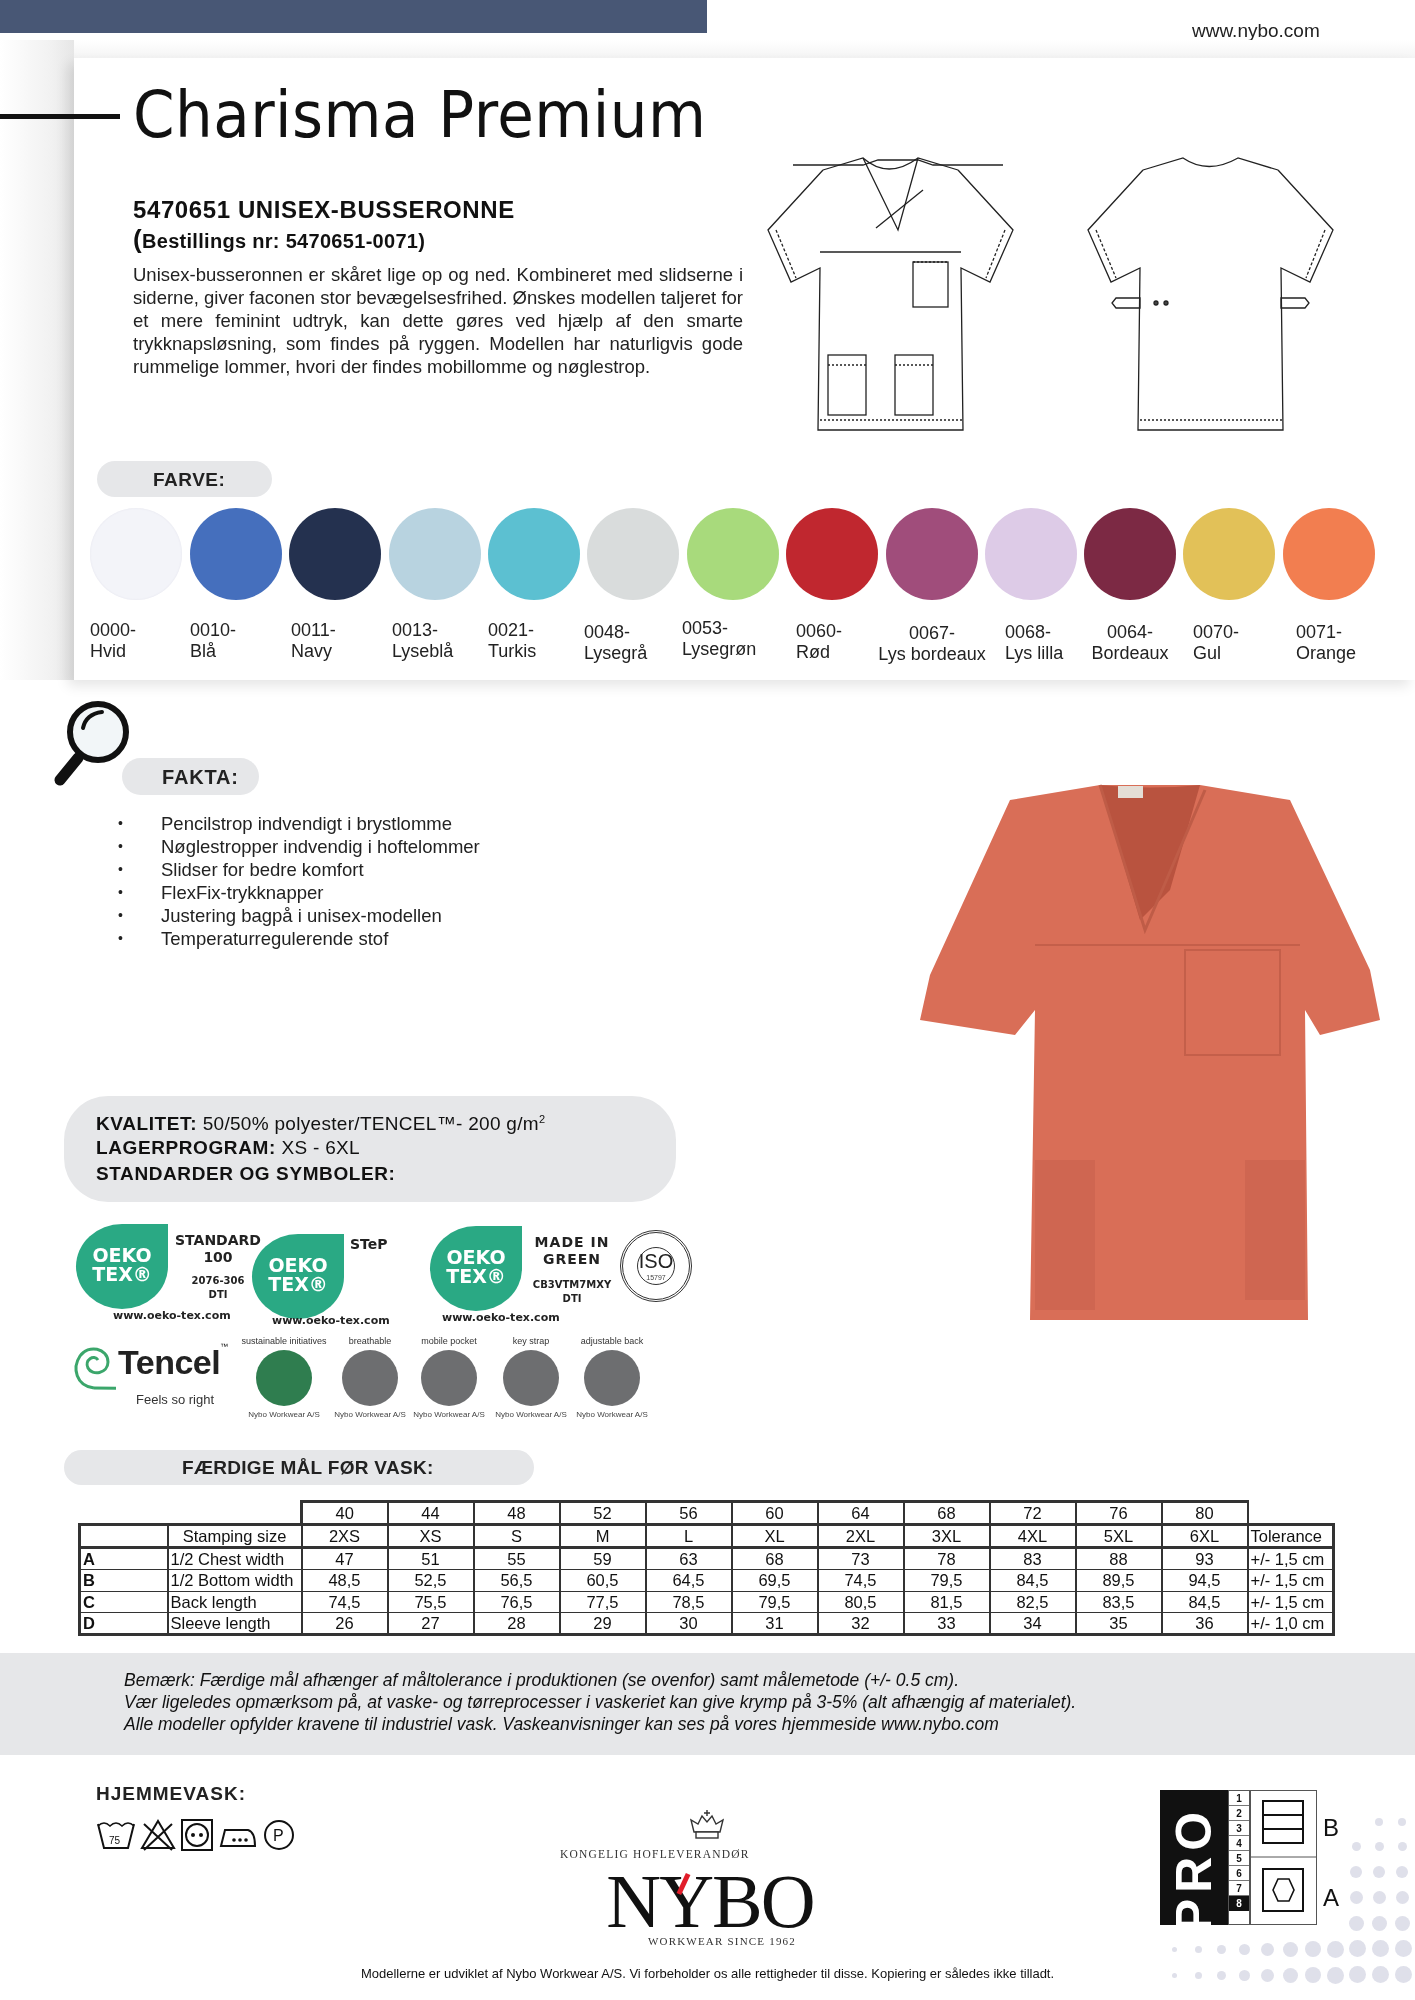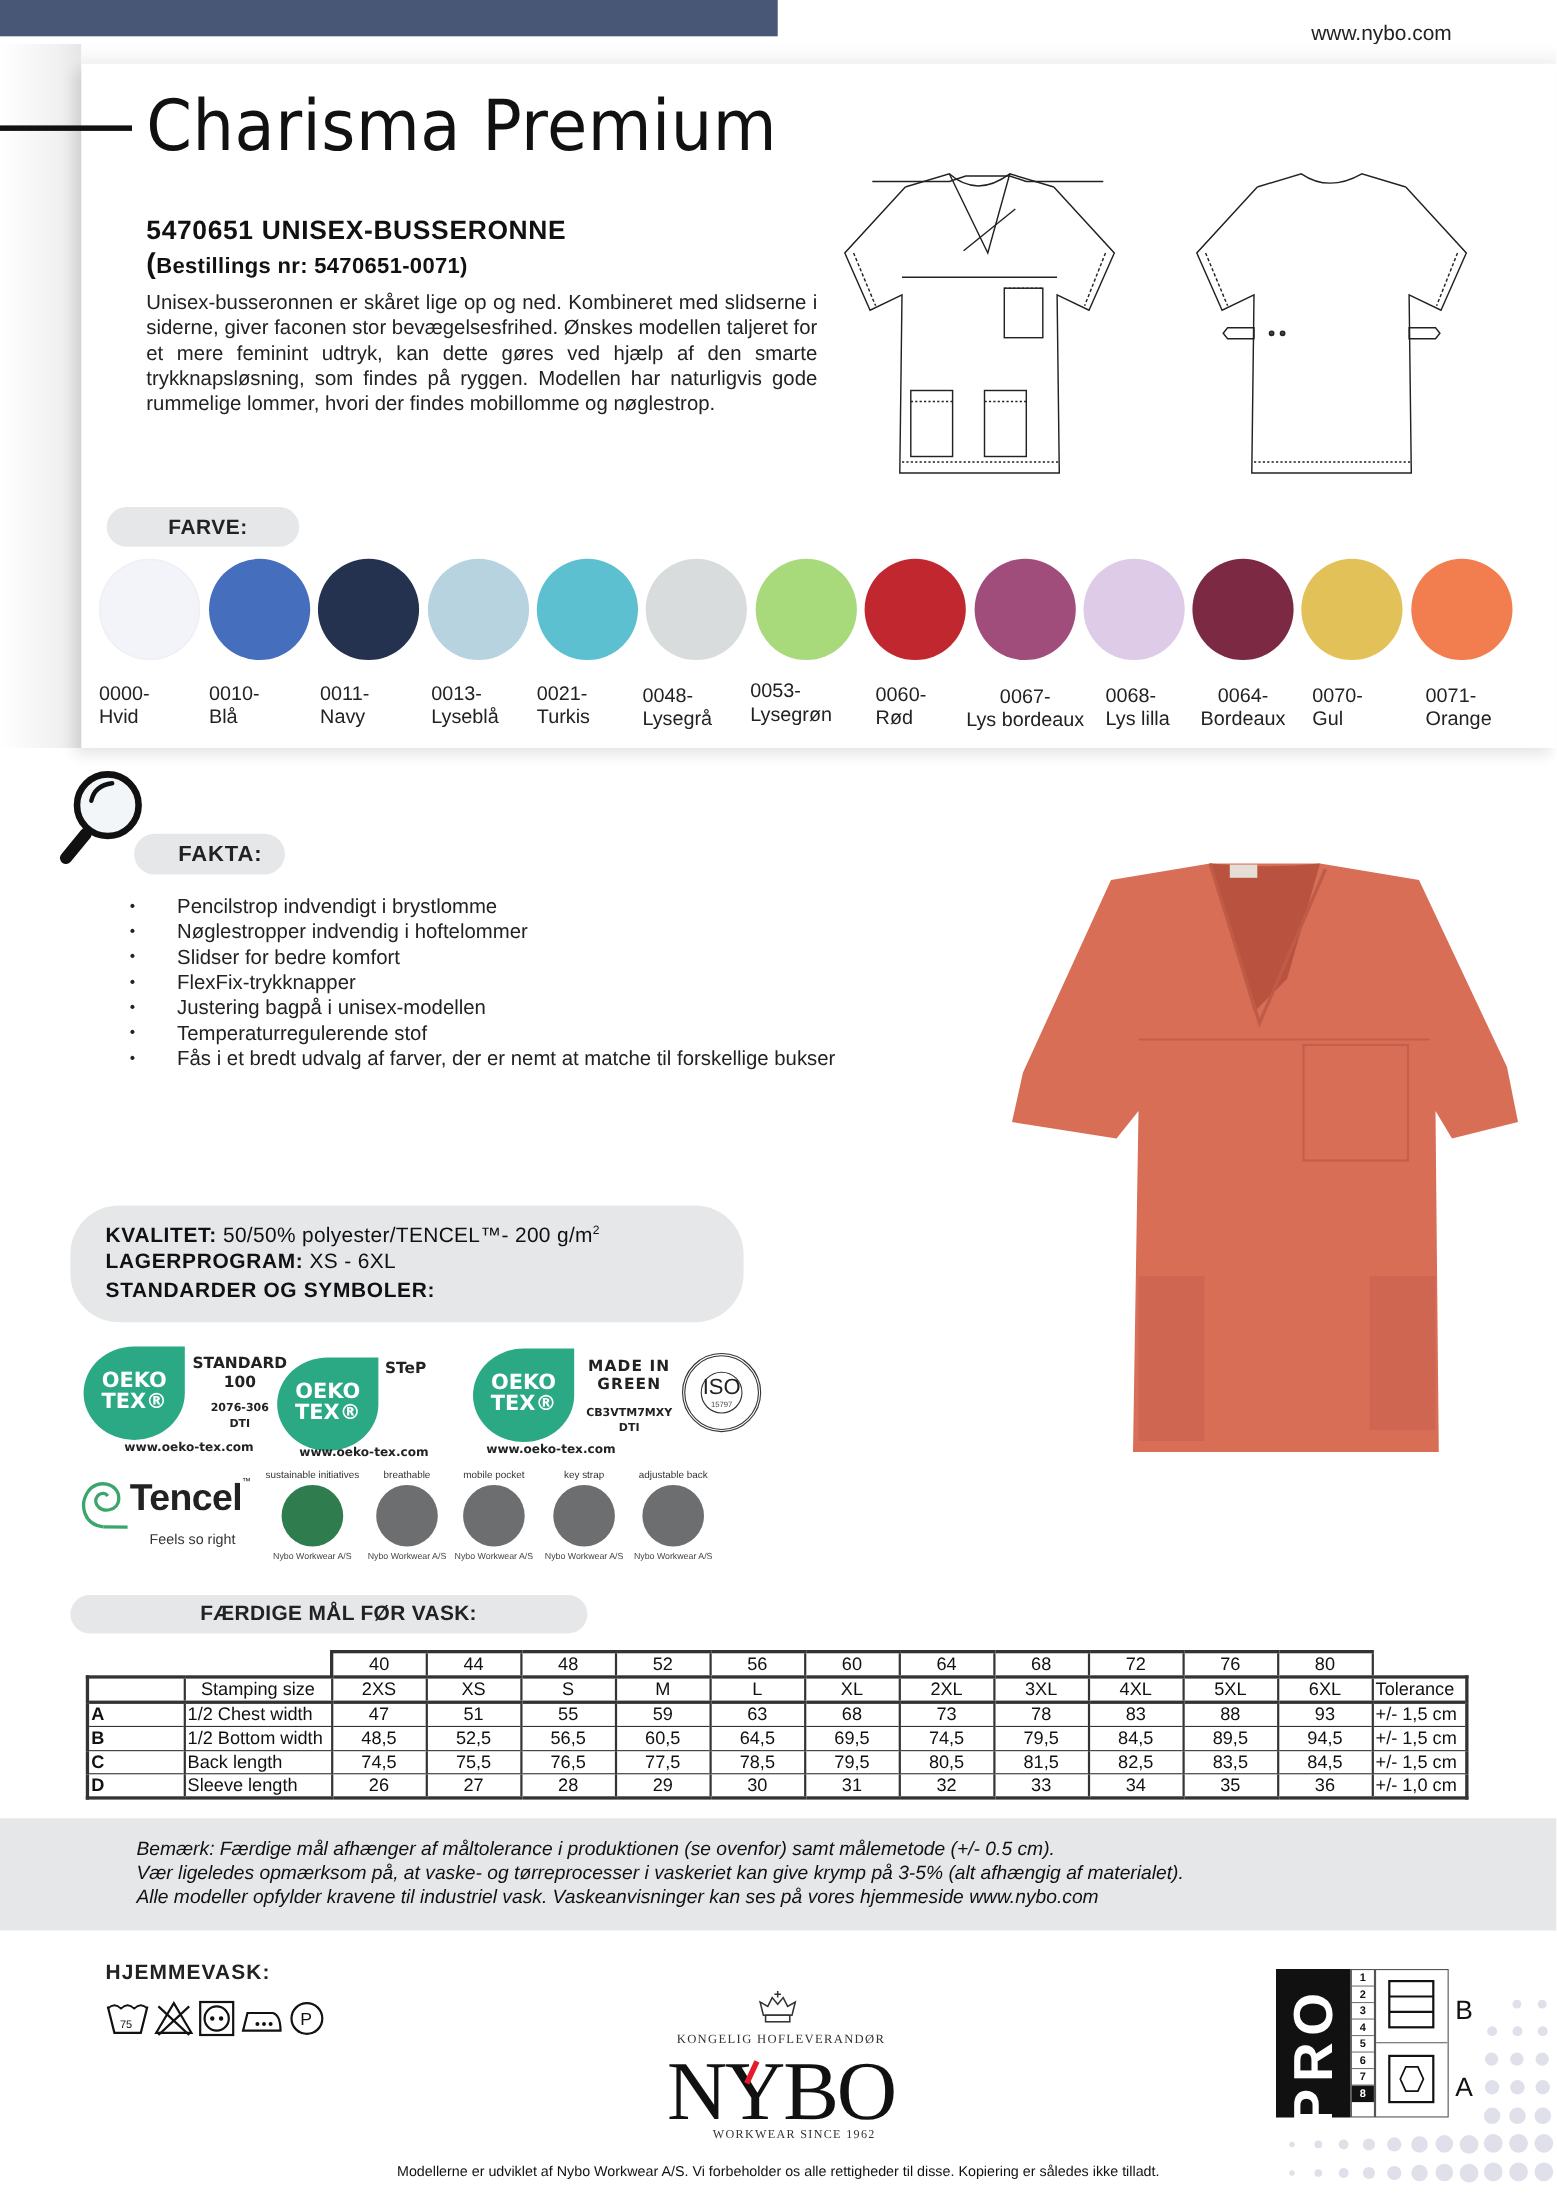--- a/index.html
+++ b/index.html
@@ -85,21 +85,21 @@
   .size-table tr.top td.val { border-top: 3px solid #333; }
   .size-table tr.top td.val.first { border-left: 3px solid #333; }
 
   .note-band { position: absolute; left: 0; top: 1653px; width: 1415px; height: 102px; background: #e6e7e9; }
   .note-band p { position: absolute; left: 94px; font-size: 17.5px; font-style: italic; color: #111; white-space: nowrap; margin-left: 30px; }
 
   .wash-title { position: absolute; left: 96px; top: 1783px; font-size: 19px; font-weight: bold; letter-spacing: 1px; color: #222; }
   .wash-icons { position: absolute; left: 96px; top: 1818px; height: 36px; display: flex; gap: 4px; }
 
   .crown { position: absolute; left: 688px; top: 1810px; width: 38px; height: 32px; }
-  .royal { position: absolute; left: 560px; top: 1848px; width: 300px; text-align: center; font-family: "Liberation Serif", serif;
+  .royal { position: absolute; left: 560px; top: 1848px; width: 300px; text-align: left; font-family: "Liberation Serif", serif;
     font-size: 11.5px; letter-spacing: 1.2px; color: #333; }
   .brand { position: absolute; left: 560px; top: 1858px; width: 300px; text-align: center; font-family: "Liberation Serif", serif;
     font-size: 76px; letter-spacing: -2px; color: #111; }
   .brand .y { color: #111; position: relative; }
   .brand .y::after { content: ""; position: absolute; left: 22px; top: 14px; width: 5px; height: 22px; background: #e11d2a; transform: rotate(25deg); }
   .since { position: absolute; left: 572px; top: 1935px; width: 300px; text-align: center; font-family: "Liberation Serif", serif;
     font-size: 11px; letter-spacing: 1.2px; color: #333; }
   .copyright { position: absolute; left: 0; width: 1415px; top: 1966px; text-align: center; font-size: 13px; color: #111; padding-right: 0; }
 
   .pro-badge { position: absolute; left: 1160px; top: 1790px; width: 163px; height: 135px; }
@@ -221,21 +221,20 @@
   <path d="M28 62 L 10 84" stroke="#111" stroke-width="11" stroke-linecap="round"></path>
 </svg>
 <div class="pill pill-fakta">FAKTA:</div>
 <ul class="facts">
   <li>Pencilstrop indvendigt i brystlomme</li>
   <li>Nøglestropper indvendig i hoftelommer</li>
   <li>Slidser for bedre komfort</li>
   <li>FlexFix-trykknapper</li>
   <li>Justering bagpå i unisex-modellen</li>
   <li>Temperaturregulerende stof</li>
-  <li>Fås i et bredt udvalg af farver, der er nemt at matche til forskellige bukser</li>
 </ul>
 
 <svg class="product-photo" viewBox="0 0 500 540">
   <path d="M110 20 L 200 5 L 300 5 L 390 20 L 470 190 L 480 240 L 420 255 L 405 230 L 408 540 L 130 540 L 135 230 L 115 255 L 20 240 L 30 195 Z" fill="#d96e57"></path>
   <path d="M200 5 Q 250 10 300 5 L 270 110 L 240 140 Z" fill="#b9533f"></path>
   <path d="M200 5 L 245 150 L 305 10" fill="none" stroke="#bf5c47" stroke-width="3"></path>
   <path d="M135 165 L 400 165" stroke="#c45f4a" stroke-width="2"></path>
   <rect x="285" y="170" width="95" height="105" fill="none" stroke="#c45f4a" stroke-width="2"></rect>
   <rect x="135" y="380" width="60" height="150" fill="#cf6651"></rect>
   <rect x="345" y="380" width="60" height="140" fill="#cf6651"></rect>

